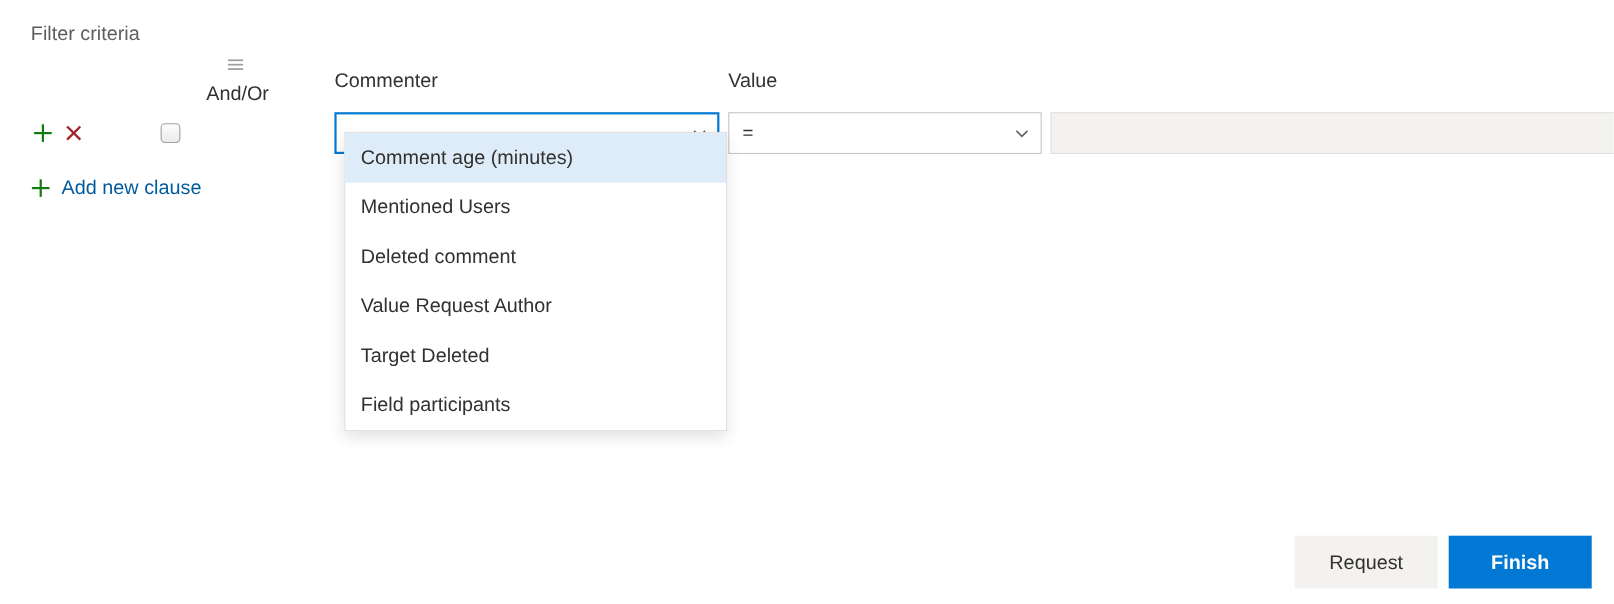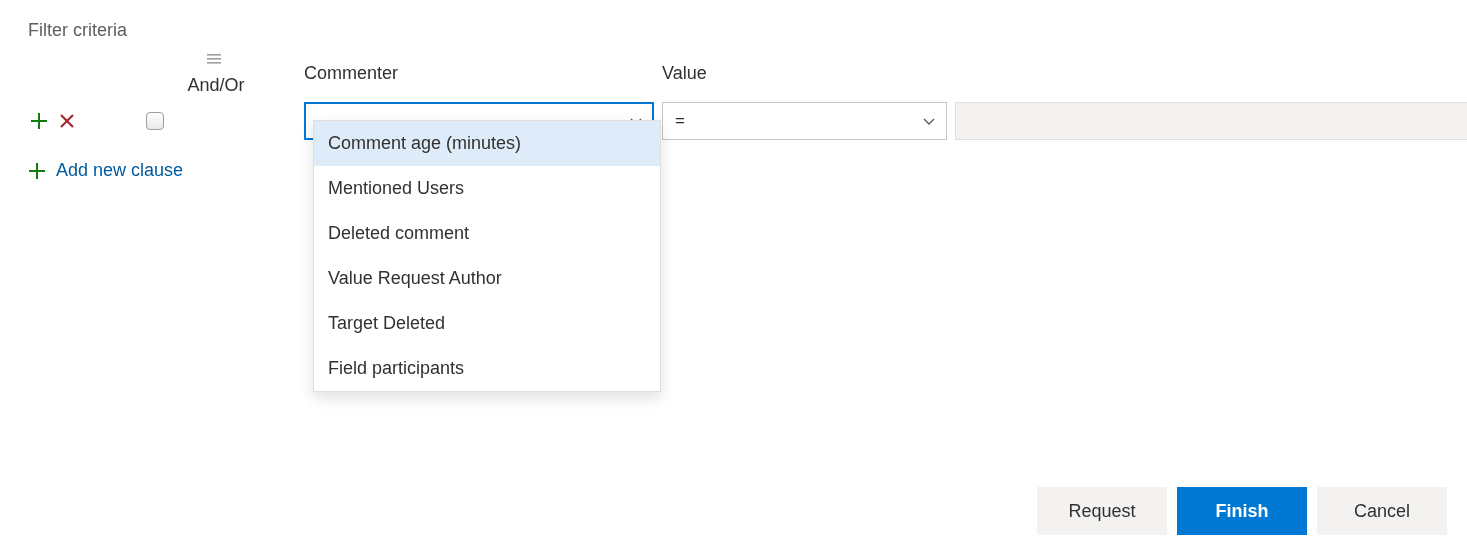--- a/index.html
+++ b/index.html
@@ -255,14 +255,13 @@
     <div class="dropdown-item">Mentioned Users</div>
     <div class="dropdown-item">Deleted comment</div>
     <div class="dropdown-item">Value Request Author</div>
     <div class="dropdown-item">Target Deleted</div>
     <div class="dropdown-item">Field participants</div>
   </div>
 
 <div class="footer">
   <button class="btn btn-default">Request</button>
   <button class="btn btn-primary">Finish</button>
-  <button class="btn btn-default">Cancel</button>
 </div>
 
 </body></html>

